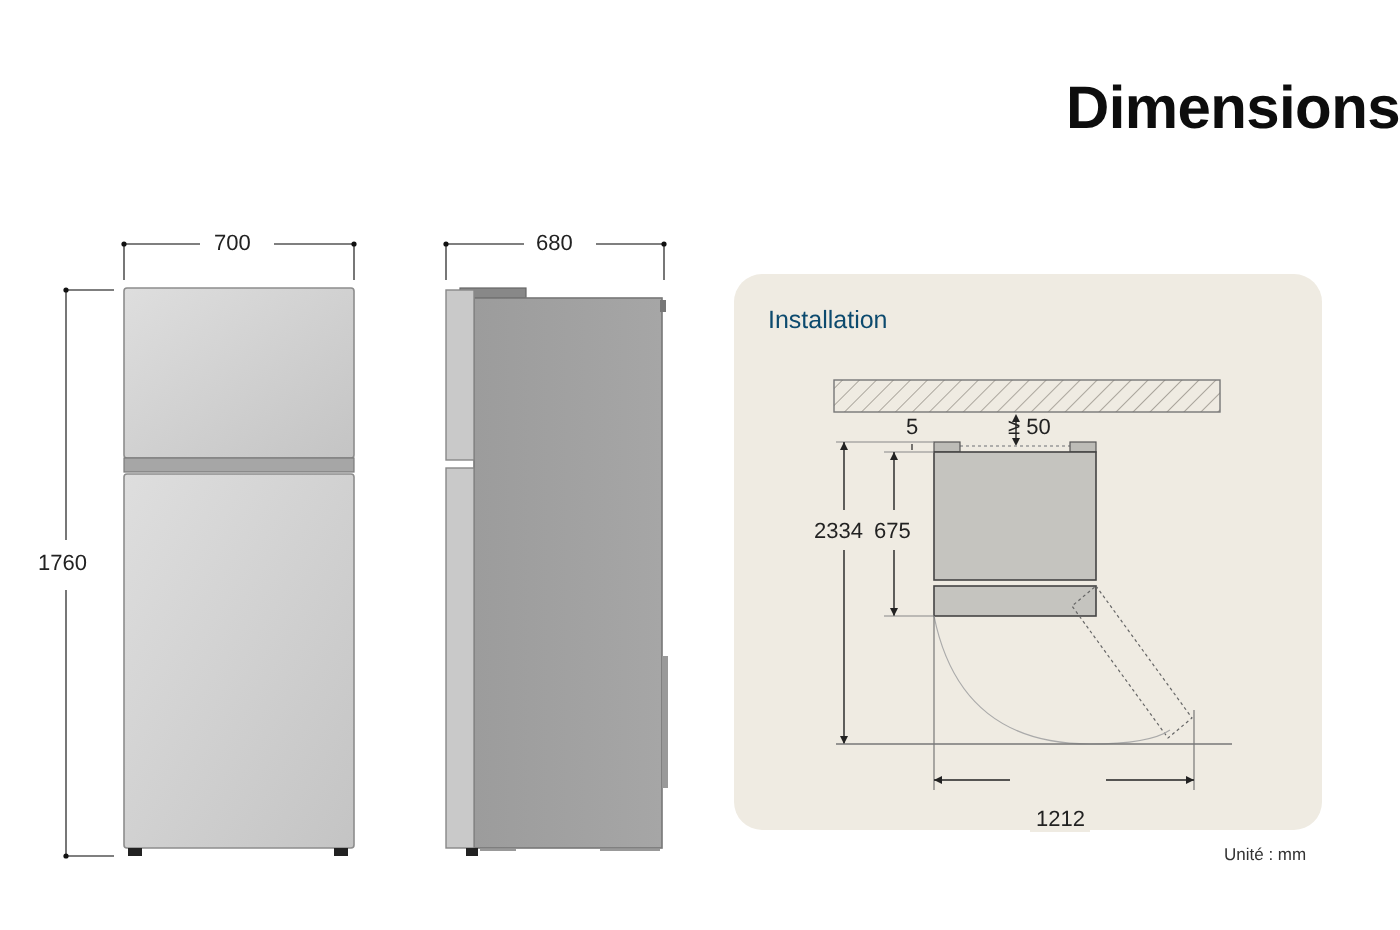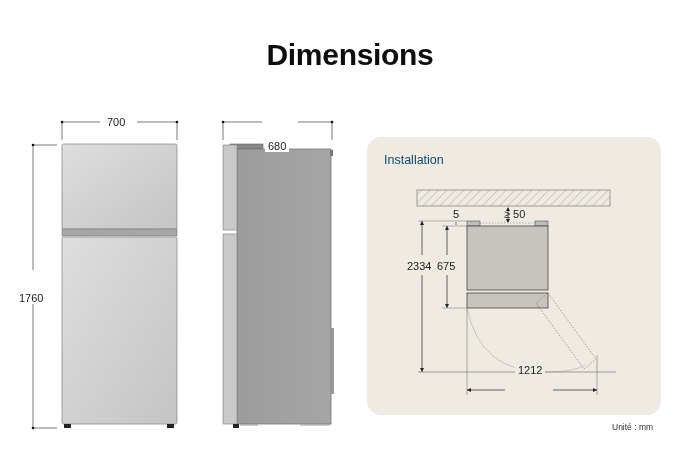--- a/index.html
+++ b/index.html
@@ -13,21 +13,21 @@
       position: relative;
       overflow: hidden;
       font-family: "Liberation Sans", sans-serif;
       color: #111111;
     }
     .page-title {
       position: absolute;
       left: 0;
       top: 38px;
       width: 700px;
-      text-align: center;
+      text-align: right;
       font-size: 30px;
       font-weight: bold;
       letter-spacing: -0.3px;
       color: #0d0d0d;
     }
     .canvas {
       position: absolute;
       left: 0;
       top: 0;
       width: 700px;
@@ -191,24 +191,24 @@
     <line x1="467" y1="308" x2="467" y2="395" stroke="#777" stroke-width="0.6"></line>
     <line x1="597" y1="355" x2="597" y2="395" stroke="#777" stroke-width="0.6"></line>
     <line x1="467" y1="390" x2="505" y2="390" stroke="#222" stroke-width="0.7"></line>
     <line x1="553" y1="390" x2="597" y2="390" stroke="#222" stroke-width="0.7"></line>
     <path d="M471,388 L467,390 L471,392 z" fill="#222"></path>
     <path d="M593,388 L597,390 L593,392 z" fill="#222"></path>
   </g>
 </svg>
 
 <div class="dim-label" style="left:104px; top:116px;">700</div>
-<div class="dim-label" style="left:16px; top:292px;">1760</div>
-
-<div class="dim-label" style="left:265px; top:116px;margin-top:24px;">680</div>
+<div class="dim-label" style="left:16px; top:276px;">1760</div>
+
+<div class="dim-label" style="left:265px; top:116px;">680</div>
 
 <div class="install-title">Installation</div>
 <div class="inst-label" style="left:453px; top:208px;">5</div>
 <div class="inst-label" style="left:504px; top:208px;">≥ 50</div>
 <div class="inst-label bg" style="left:404px; top:260px;">2334</div>
 <div class="inst-label bg" style="left:434px; top:260px;">675</div>
-<div class="inst-label bg" style="left:515px; top:364px;">1212</div>
+<div class="inst-label bg" style="left:515px; top:404px;">1212</div>
 
 <div class="unit-label">Unité : mm</div>
 
 </body></html>

